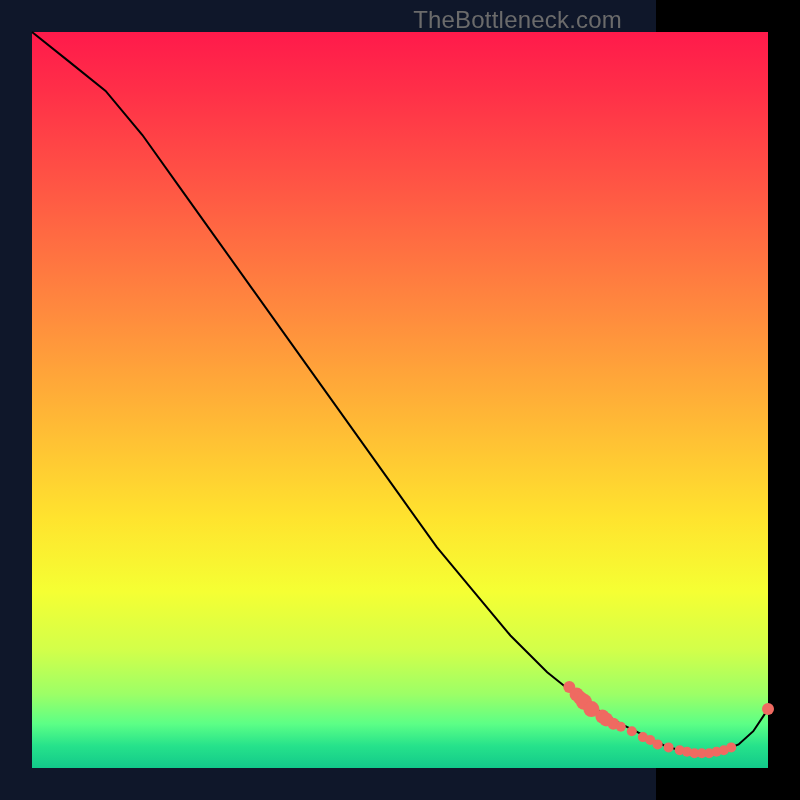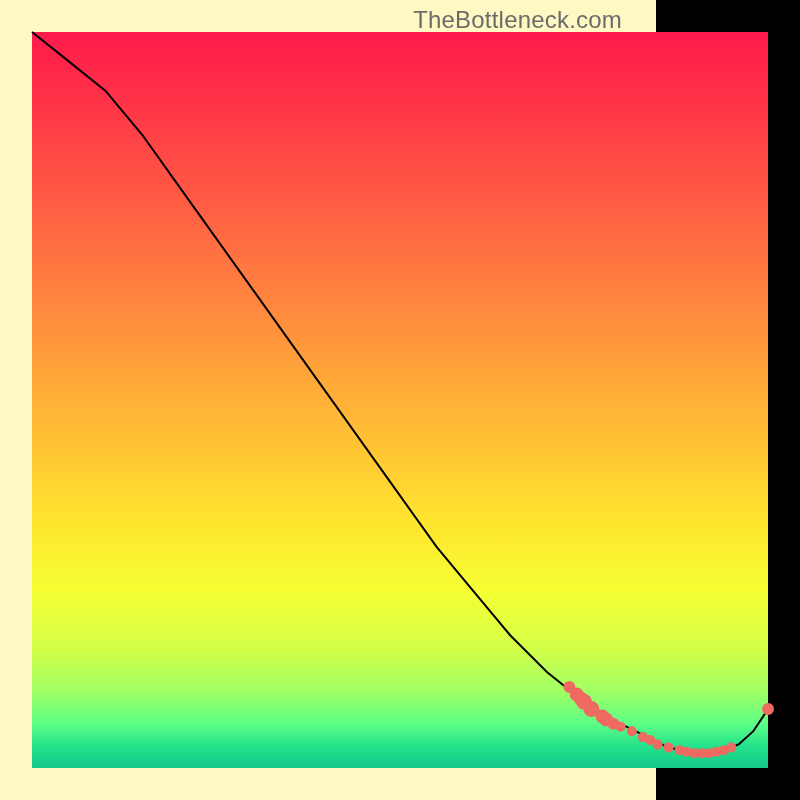--- a/index.html
+++ b/index.html
@@ -8,21 +8,21 @@
     width: 800px;
     height: 800px;
     background: #000;
     overflow: hidden;
     font-family: Arial, Helvetica, sans-serif;
   }
   .frame {
     position: relative;
     width: 656px;
     height: 800px;
-    background: #fef9c3;
+    background: #0f172a;
   }
   .plot-area {
     position: absolute;
     left: 32px;
     top: 32px;
     width: 736px;
     height: 736px;
     
     background: linear-gradient(
       to bottom,

